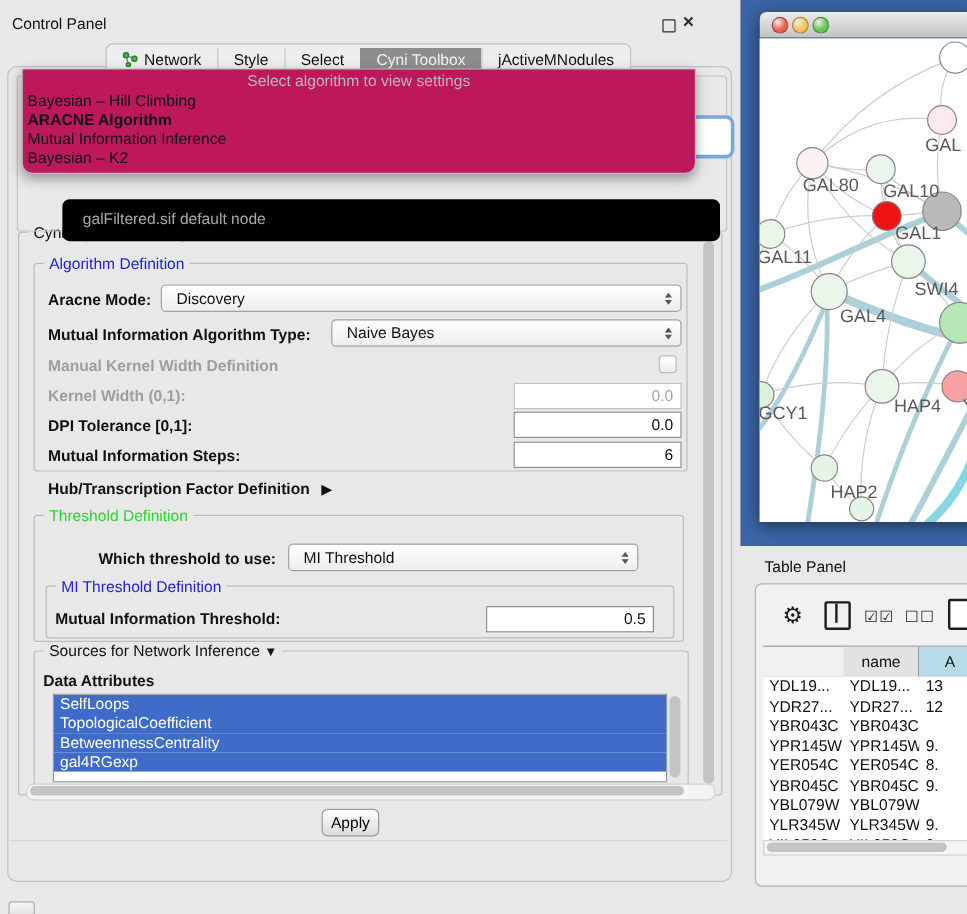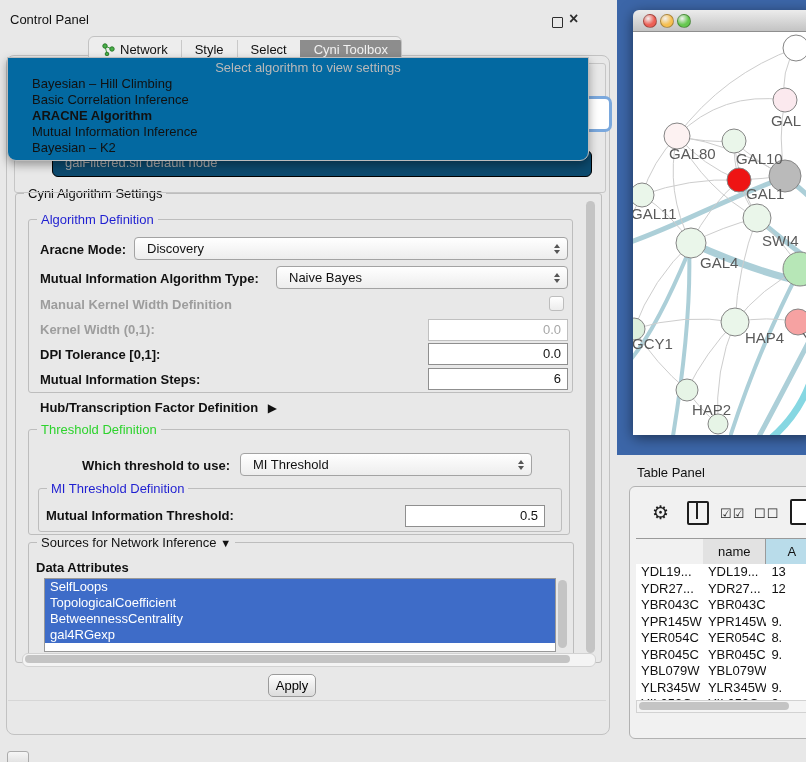--- a/index.html
+++ b/index.html
@@ -24,22 +24,22 @@
   .lbl{position:absolute;font-size:13px;font-weight:bold;white-space:nowrap;}
   .lbl.dis{color:#9d9d9d;}
   .cbx{position:absolute;width:13px;height:13px;border:1px solid #bdbdbd;border-radius:3px;background:linear-gradient(#fff,#ececec);}
   
   .tabbar{position:absolute;display:flex;align-items:flex-end;background:#ededed;border:1px solid #c2c2c2;border-radius:6px;overflow:hidden;}
   .ttab{display:flex;align-items:center;gap:5px;padding:2px 13px;font-size:13px;border-left:1px solid #c9c9c9;cursor:default;}
   .ttab:first-child{border-left:none;}
   .ttab.sel{background:#8d8d8d;color:#f2f2f2;border-left-color:#8d8d8d;}
   .ttab.sel+.ttab{border-left-color:#c9c9c9;}
   
-  #algo-popup{position:absolute;left:7px;top:57px;width:560px;background:#0369a1;border:1px solid #bcbcbc;
-              border-radius:0 0 9px 9px;box-shadow:0 4px 10px rgba(0,0,0,.35);z-index:50;padding-bottom:4px;padding-left:20px;}
+  #algo-popup{position:absolute;left:18px;top:57px;width:560px;background:#be185d;border:1px solid #bcbcbc;
+              border-radius:0 0 9px 9px;box-shadow:0 4px 10px rgba(0,0,0,.35);z-index:50;padding-bottom:4px;}
   #algo-popup .ph{color:#b9b9b9;font-size:13px;text-align:center;padding:2px 0 1px 0;}
   #algo-popup .it{font-size:13px;height:16px;line-height:16px;padding-left:4px;white-space:nowrap;}
   #algo-popup .it.bold{font-weight:bold;}
   
   #attr-list{position:absolute;left:44px;top:578px;width:510px;height:72px;background:#fff;border:1px solid #999;overflow:hidden;}
   #attr-list .li{height:16px;line-height:16px;font-size:13px;color:#fff;padding-left:5px;}
   
   .sb-v{position:absolute;width:9px;border-radius:5px;background:#c4c4c4;}
   .sb-track-h{position:absolute;background:#f4f4f4;border:1px solid #d2d2d2;border-radius:6px;}
   .sb-h{position:absolute;height:8px;border-radius:4px;background:#c4c4c4;}
@@ -94,33 +94,35 @@
       </div>
       <div class="ttab">
         <span>Style</span>
       </div>
       <div class="ttab">
         <span>Select</span>
       </div>
       <div class="ttab sel">
         <span>Cyni Toolbox</span>
       </div>
+      <div class="ttab">
+        <span>jActiveMNodules</span>
+      </div>
     </div>
 
   <div class="abs" style="left:14px;top:63px;width:590px;height:128px;border:1px solid #c6c6c6;border-radius:3px;z-index:5;"></div>
   <div class="abs" style="left:560px;top:96px;width:46px;height:30px;border:3px solid #7aa8dd;border-radius:7px;background:#fff;z-index:6;"></div>
-  <div class="abs" style="left:52px;top:150px;width:538px;height:25px;border:1px solid #000000;border-radius:6px;background:#0c4a6e;z-index:6;overflow:hidden;">
+  <div class="abs" style="left:52px;top:166px;width:538px;height:25px;border:5px solid #000000;border-radius:6px;background:#000000;z-index:6;overflow:hidden;">
     <span style="position:absolute;left:12px;top:4px;font-size:13px;color:#a9a9a9;">galFiltered.sif default node</span>
   </div>
 
   <div id="algo-popup">
     <div class="ph">Select algorithm to view settings</div>
     <div id="algo-items">
         <div class="it">Bayesian – Hill Climbing</div>
-        <div class="it">Basic Correlation Inference</div>
         <div class="it bold">ARACNE Algorithm</div>
         <div class="it">Mutual Information Inference</div>
         <div class="it">Bayesian – K2</div>
       </div>
   </div>
 
   <div class="grp" style="left:15px;top:193px;width:585px;height:468px;">
     <span class="gt" style="color:#111;">Cyni Algorithm Settings</span>
   </div>
   <div class="sb-v" style="left:586px;top:201px;height:452px;"></div>

